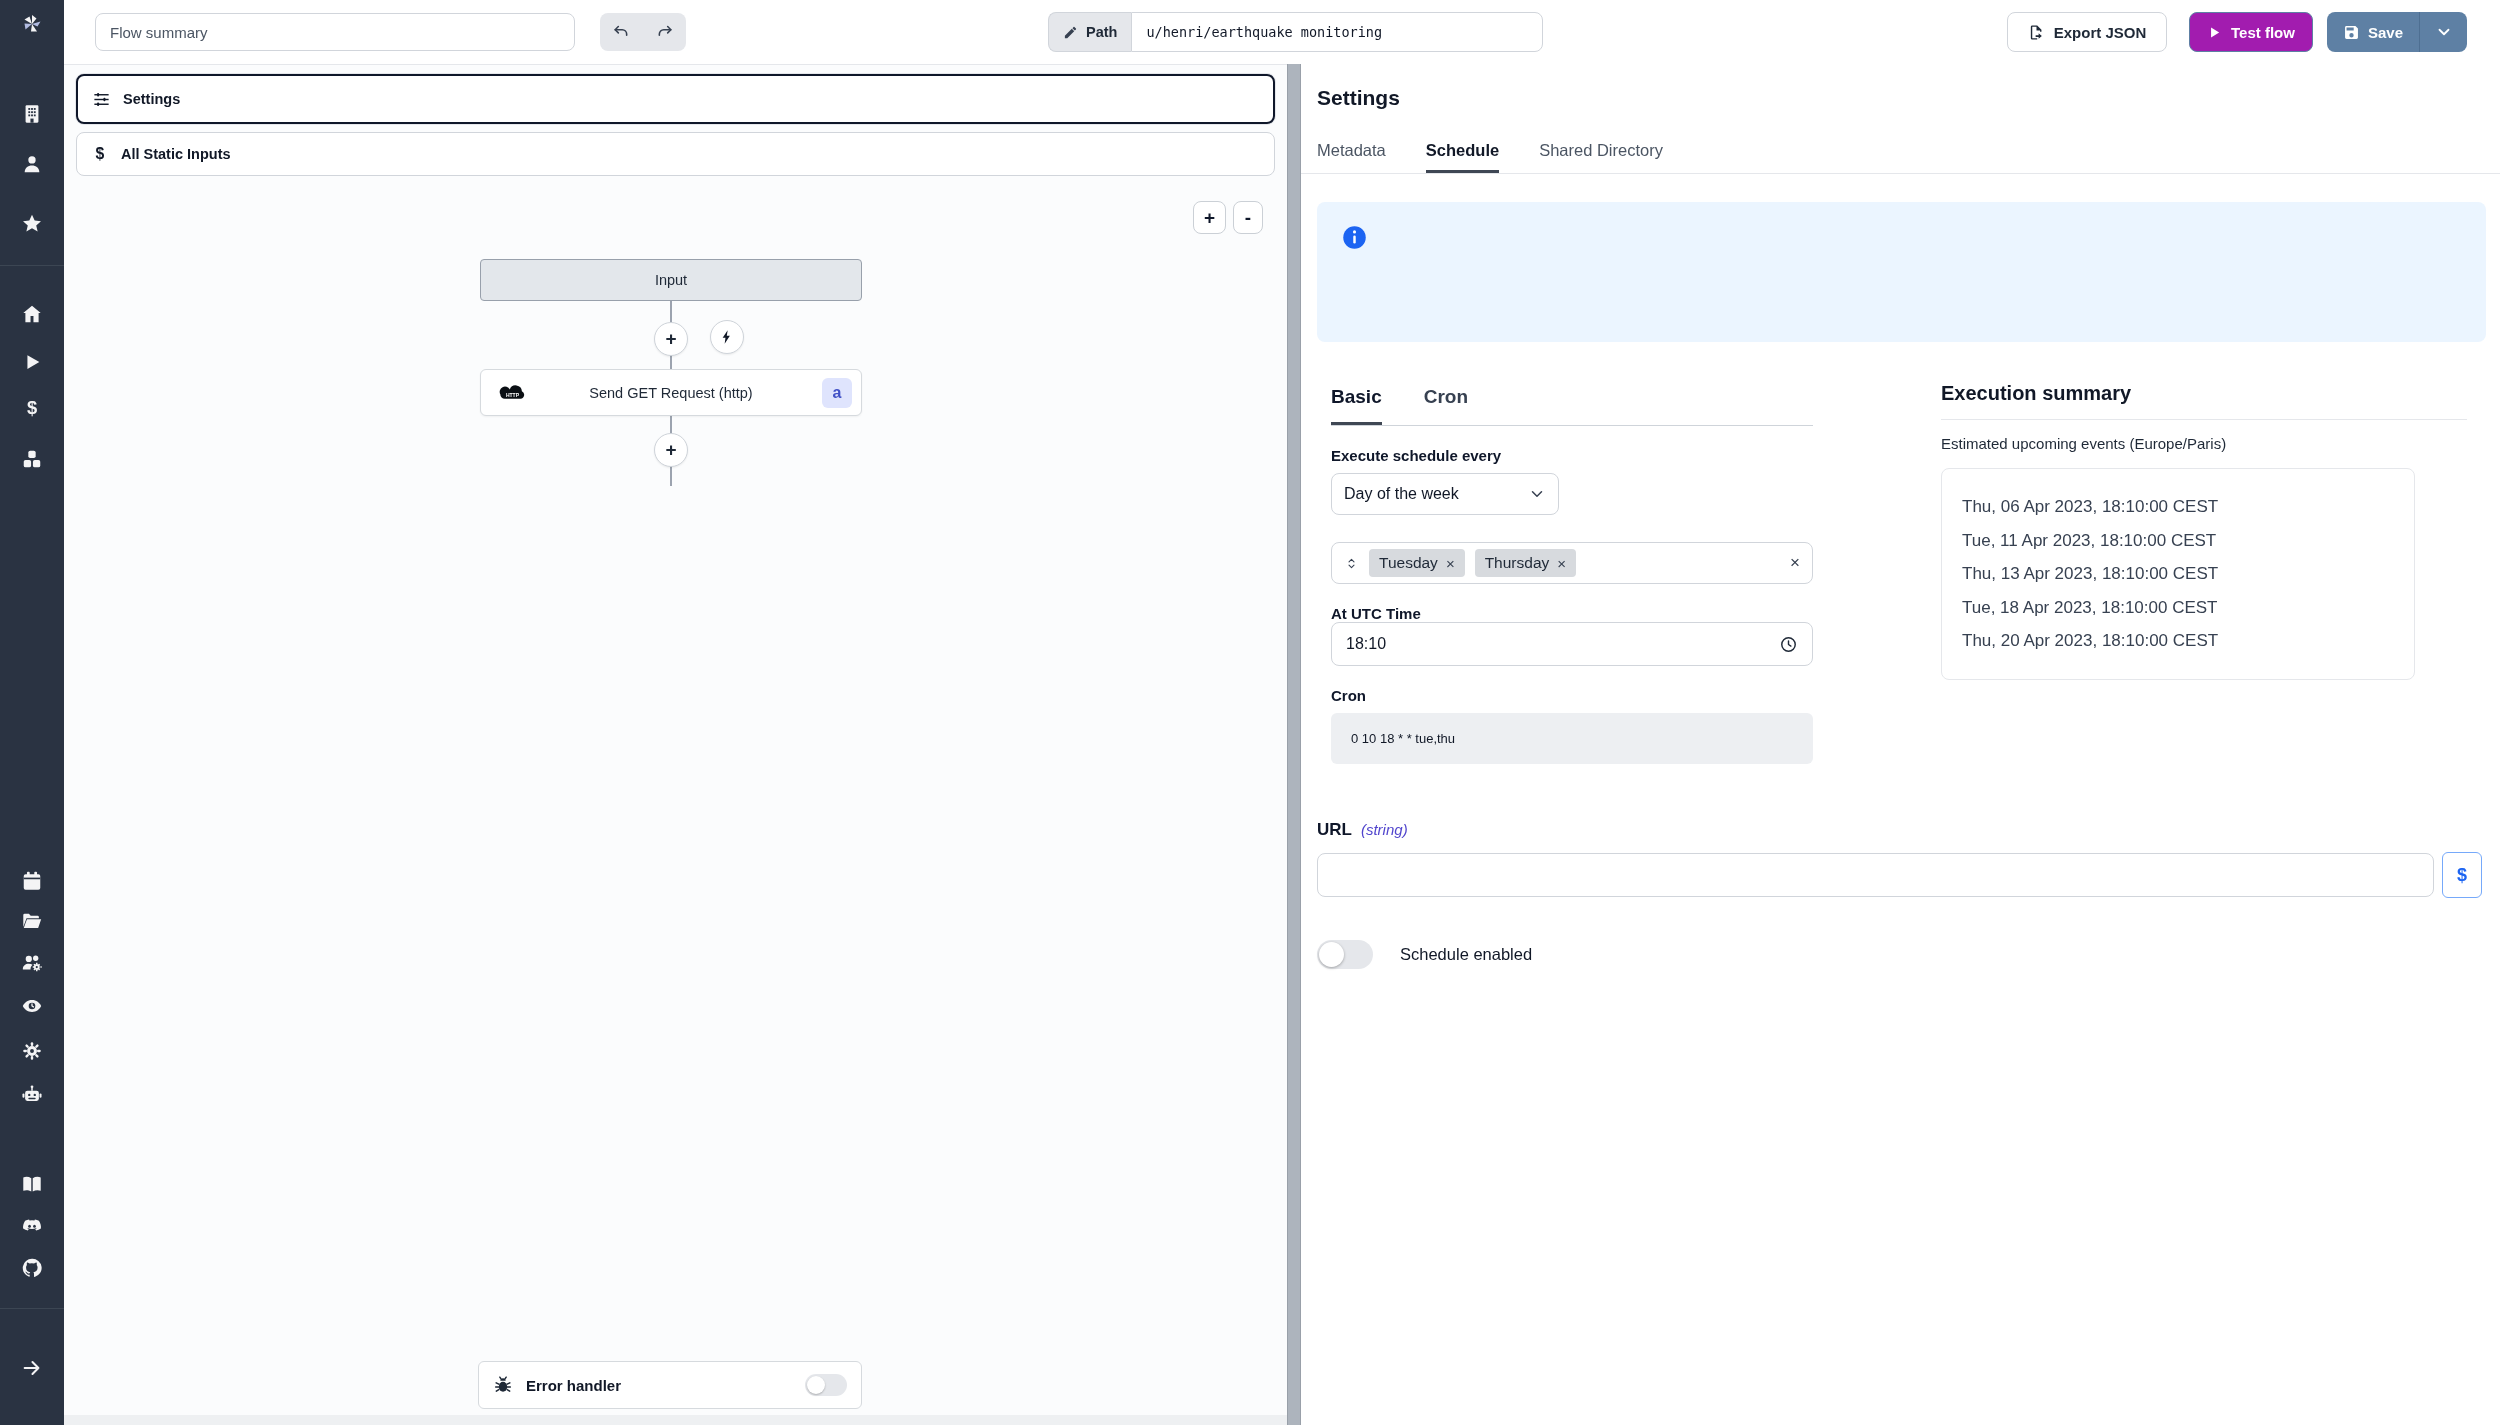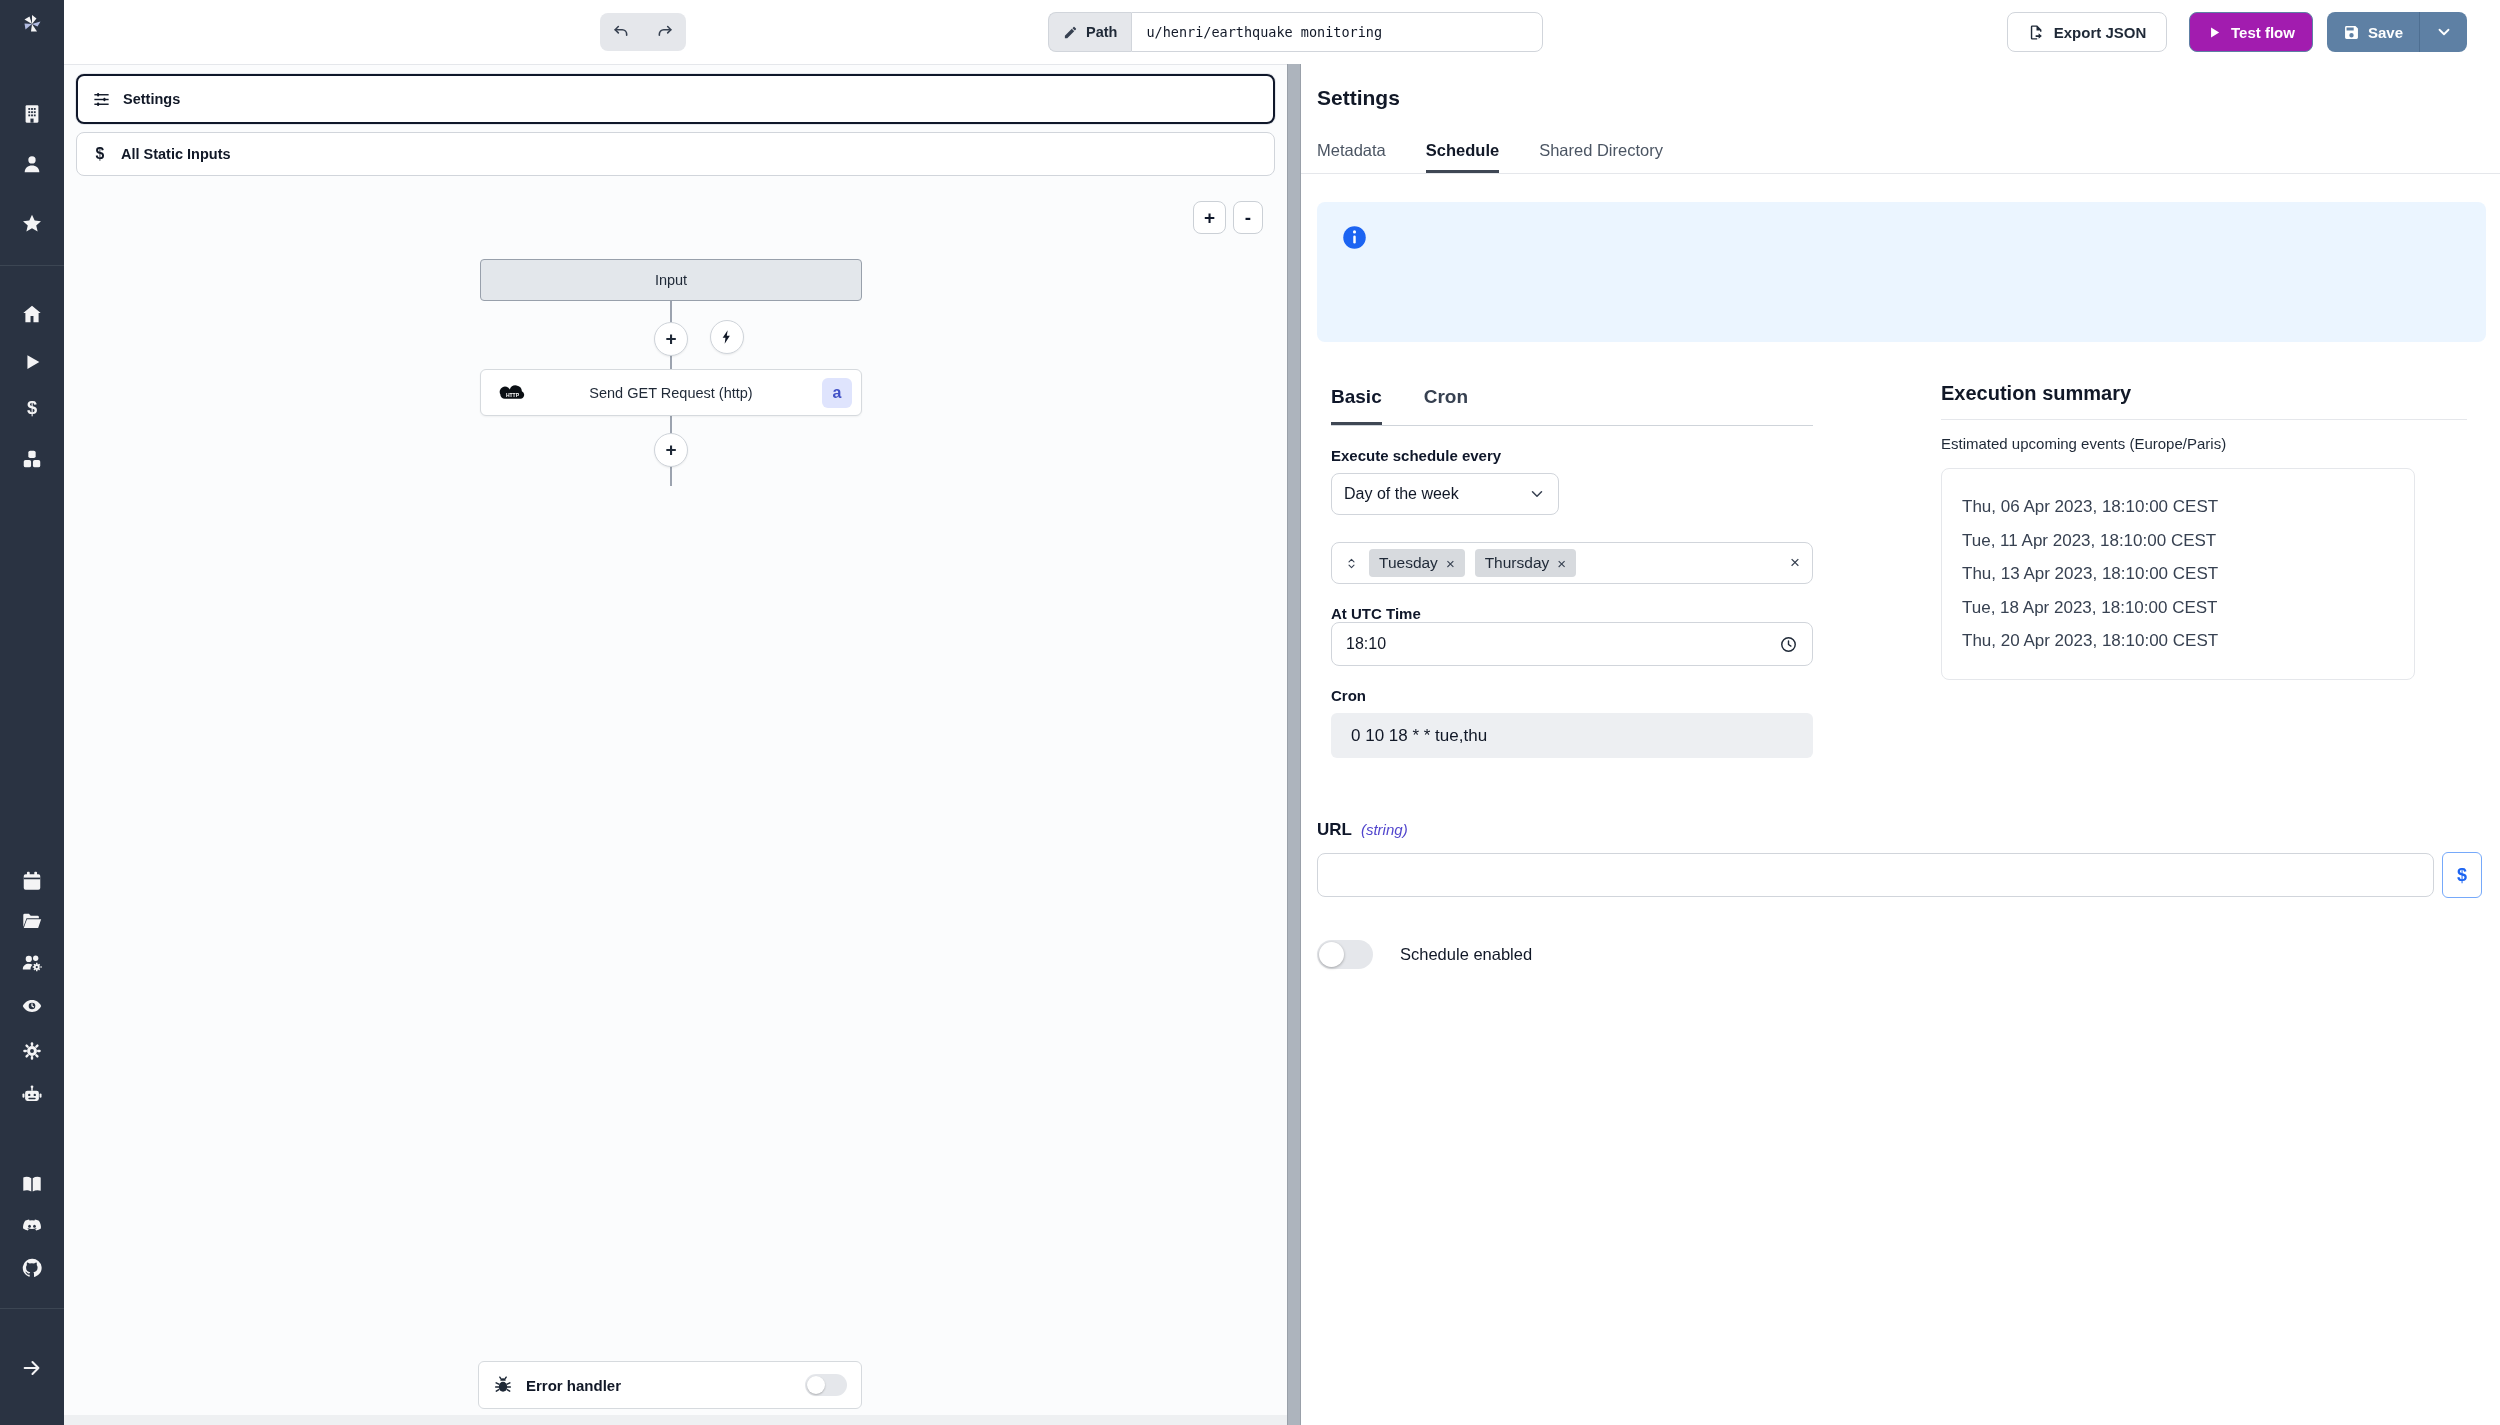--- a/index.html
+++ b/index.html
@@ -110,22 +110,22 @@
   .select svg { margin-left:auto; }
   .multiselect { margin-top:27px; width:482px; height:42px; border:1px solid #d1d5db; border-radius:8px;
                  display:flex; align-items:center; gap:10px; padding:0 12px; background:#fff; }
   .tag { background:#d7dade; border-radius:4px; padding:5px 10px; font-size:15.5px; color:#1f2937;
          display:flex; align-items:center; gap:8px; cursor:default; }
   .tag .x { cursor:pointer; color:#374151; font-size:15px; }
   .ms-clear { margin-left:auto; color:#374151; font-size:17px; cursor:pointer; }
   .time-input { width:482px; height:44px; border:1px solid #d1d5db; border-radius:8px;
                 display:flex; align-items:center; padding:0 14px; font-size:16px; color:#111827; cursor:text; }
   .time-input svg { margin-left:auto; }
-  .cron-box { margin-top:9px; width:482px; height:45px; background:#edeff2; border-radius:6px;
-              display:flex; align-items:center; padding:0 20px; font-size:17px; color:#111827; }
+  .cron-box { margin-top:9px; width:482px; height:51px; background:#edeff2; border-radius:6px;
+              display:flex; align-items:center; padding:0 20px; font-size:13px; color:#111827; }
 
   .exec-col { position:absolute; left:640px; top:318px; width:526px; }
   .exec-title { font-size:20px; font-weight:700; color:#111827; }
   .exec-hr { margin-top:14px; border-top:1px solid #e5e7eb; }
   .exec-sub { margin-top:15px; font-size:15px; color:#1f2937; }
   .exec-box { margin-top:16px; width:474px; border:1px solid #e5e7eb; border-radius:8px; padding:21px 10px 21px 20px; }
   .exec-box div { font-size:17px; color:#374151; line-height:33.5px; }
 
   .url-row { position:absolute; left:16px; top:756px; display:flex; align-items:baseline; gap:9px; }
   .url-row .url-label { font-size:17px; font-weight:700; color:#0f172a; }
@@ -298,20 +298,21 @@
     <div class="side-icon" style="top:1356px">
       <svg viewBox="0 0 24 24">
           <path d="M4 12h15M12.5 5.5 19 12l-6.5 6.5" stroke="#fff" stroke-width="2.2" fill="none" stroke-linecap="round" stroke-linejoin="round"></path>
         </svg>
     </div>
   </aside>
 
   <div class="main">
 
     <header class="topbar">
+      <input class="flow-summary" placeholder="Flow summary" style="">
       <div class="undo-group">
         <span>
           <svg viewBox="0 0 24 24" width="19" height="19">
               <path d="M8 4.5 4 8.5l4 4" stroke="#374151" stroke-width="2" fill="none" stroke-linecap="round" stroke-linejoin="round"></path>
               <path d="M4 8.5h9a5.5 5.5 0 0 1 5.5 5.5v1.5" stroke="#374151" stroke-width="2" fill="none" stroke-linecap="round"></path>
             </svg>
         </span>
         <span>
           <svg viewBox="0 0 24 24" width="19" height="19">
               <path d="M16 4.5l4 4-4 4" stroke="#374151" stroke-width="2" fill="none" stroke-linecap="round" stroke-linejoin="round"></path>

